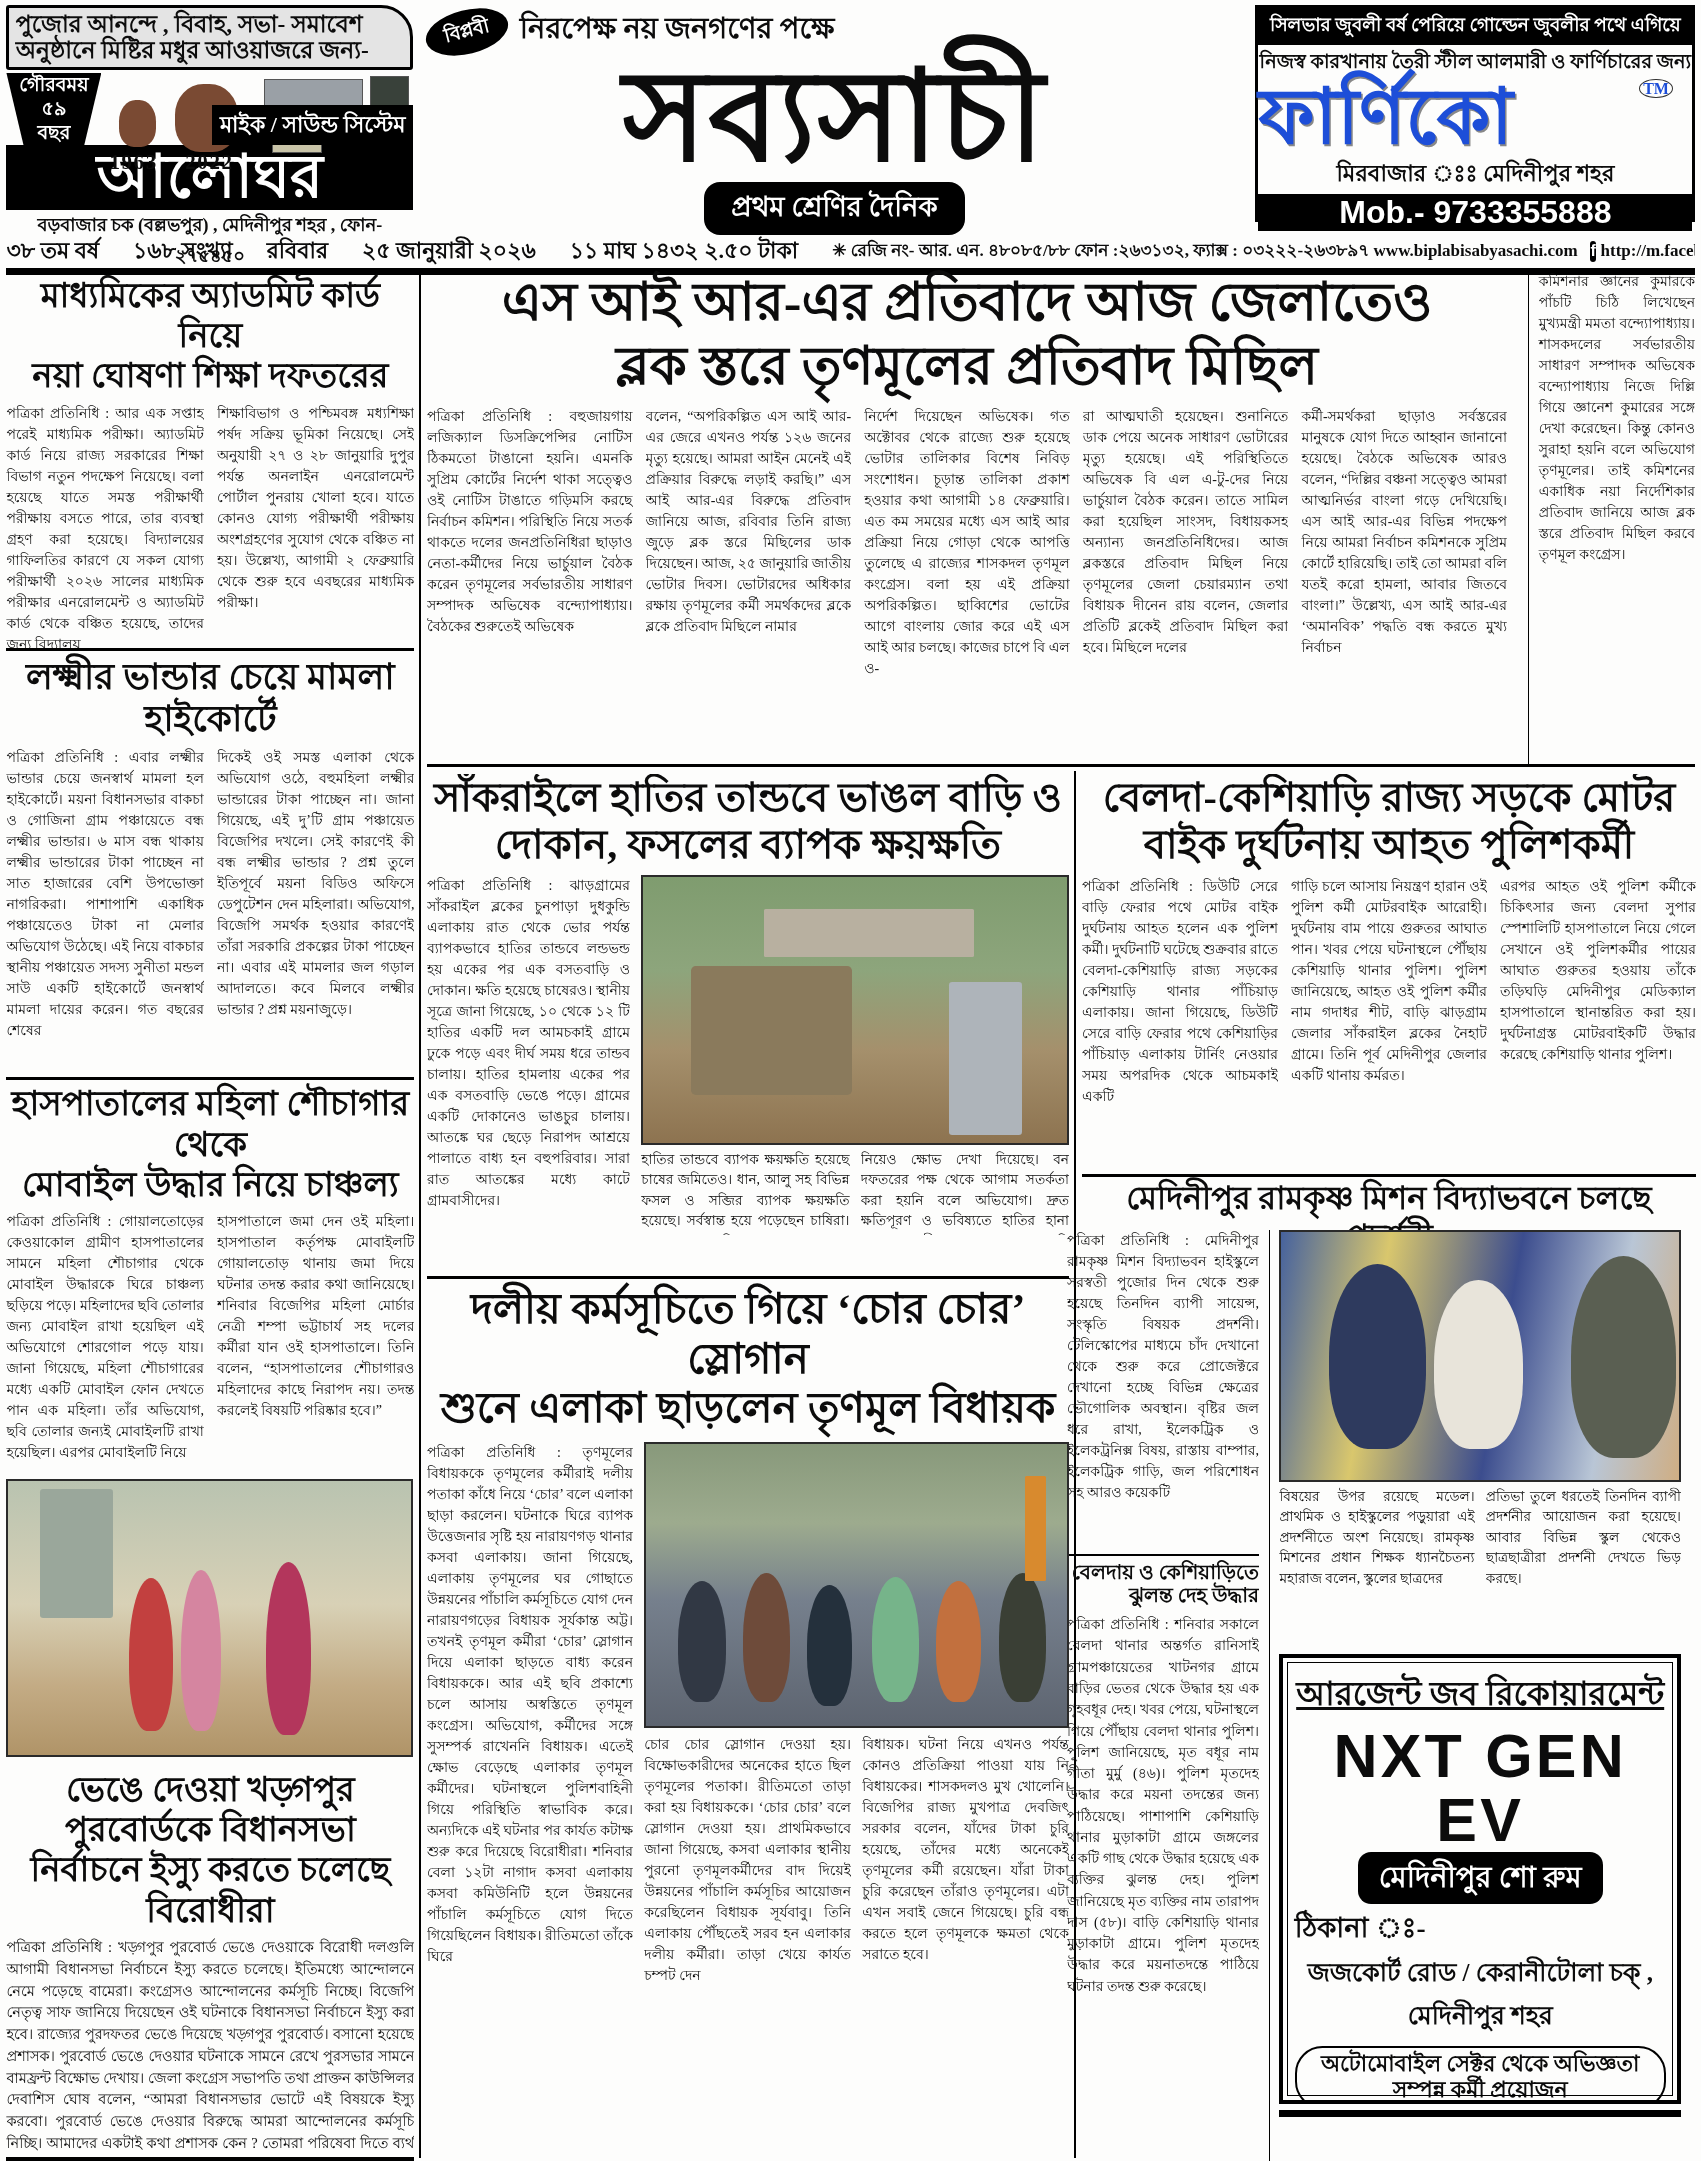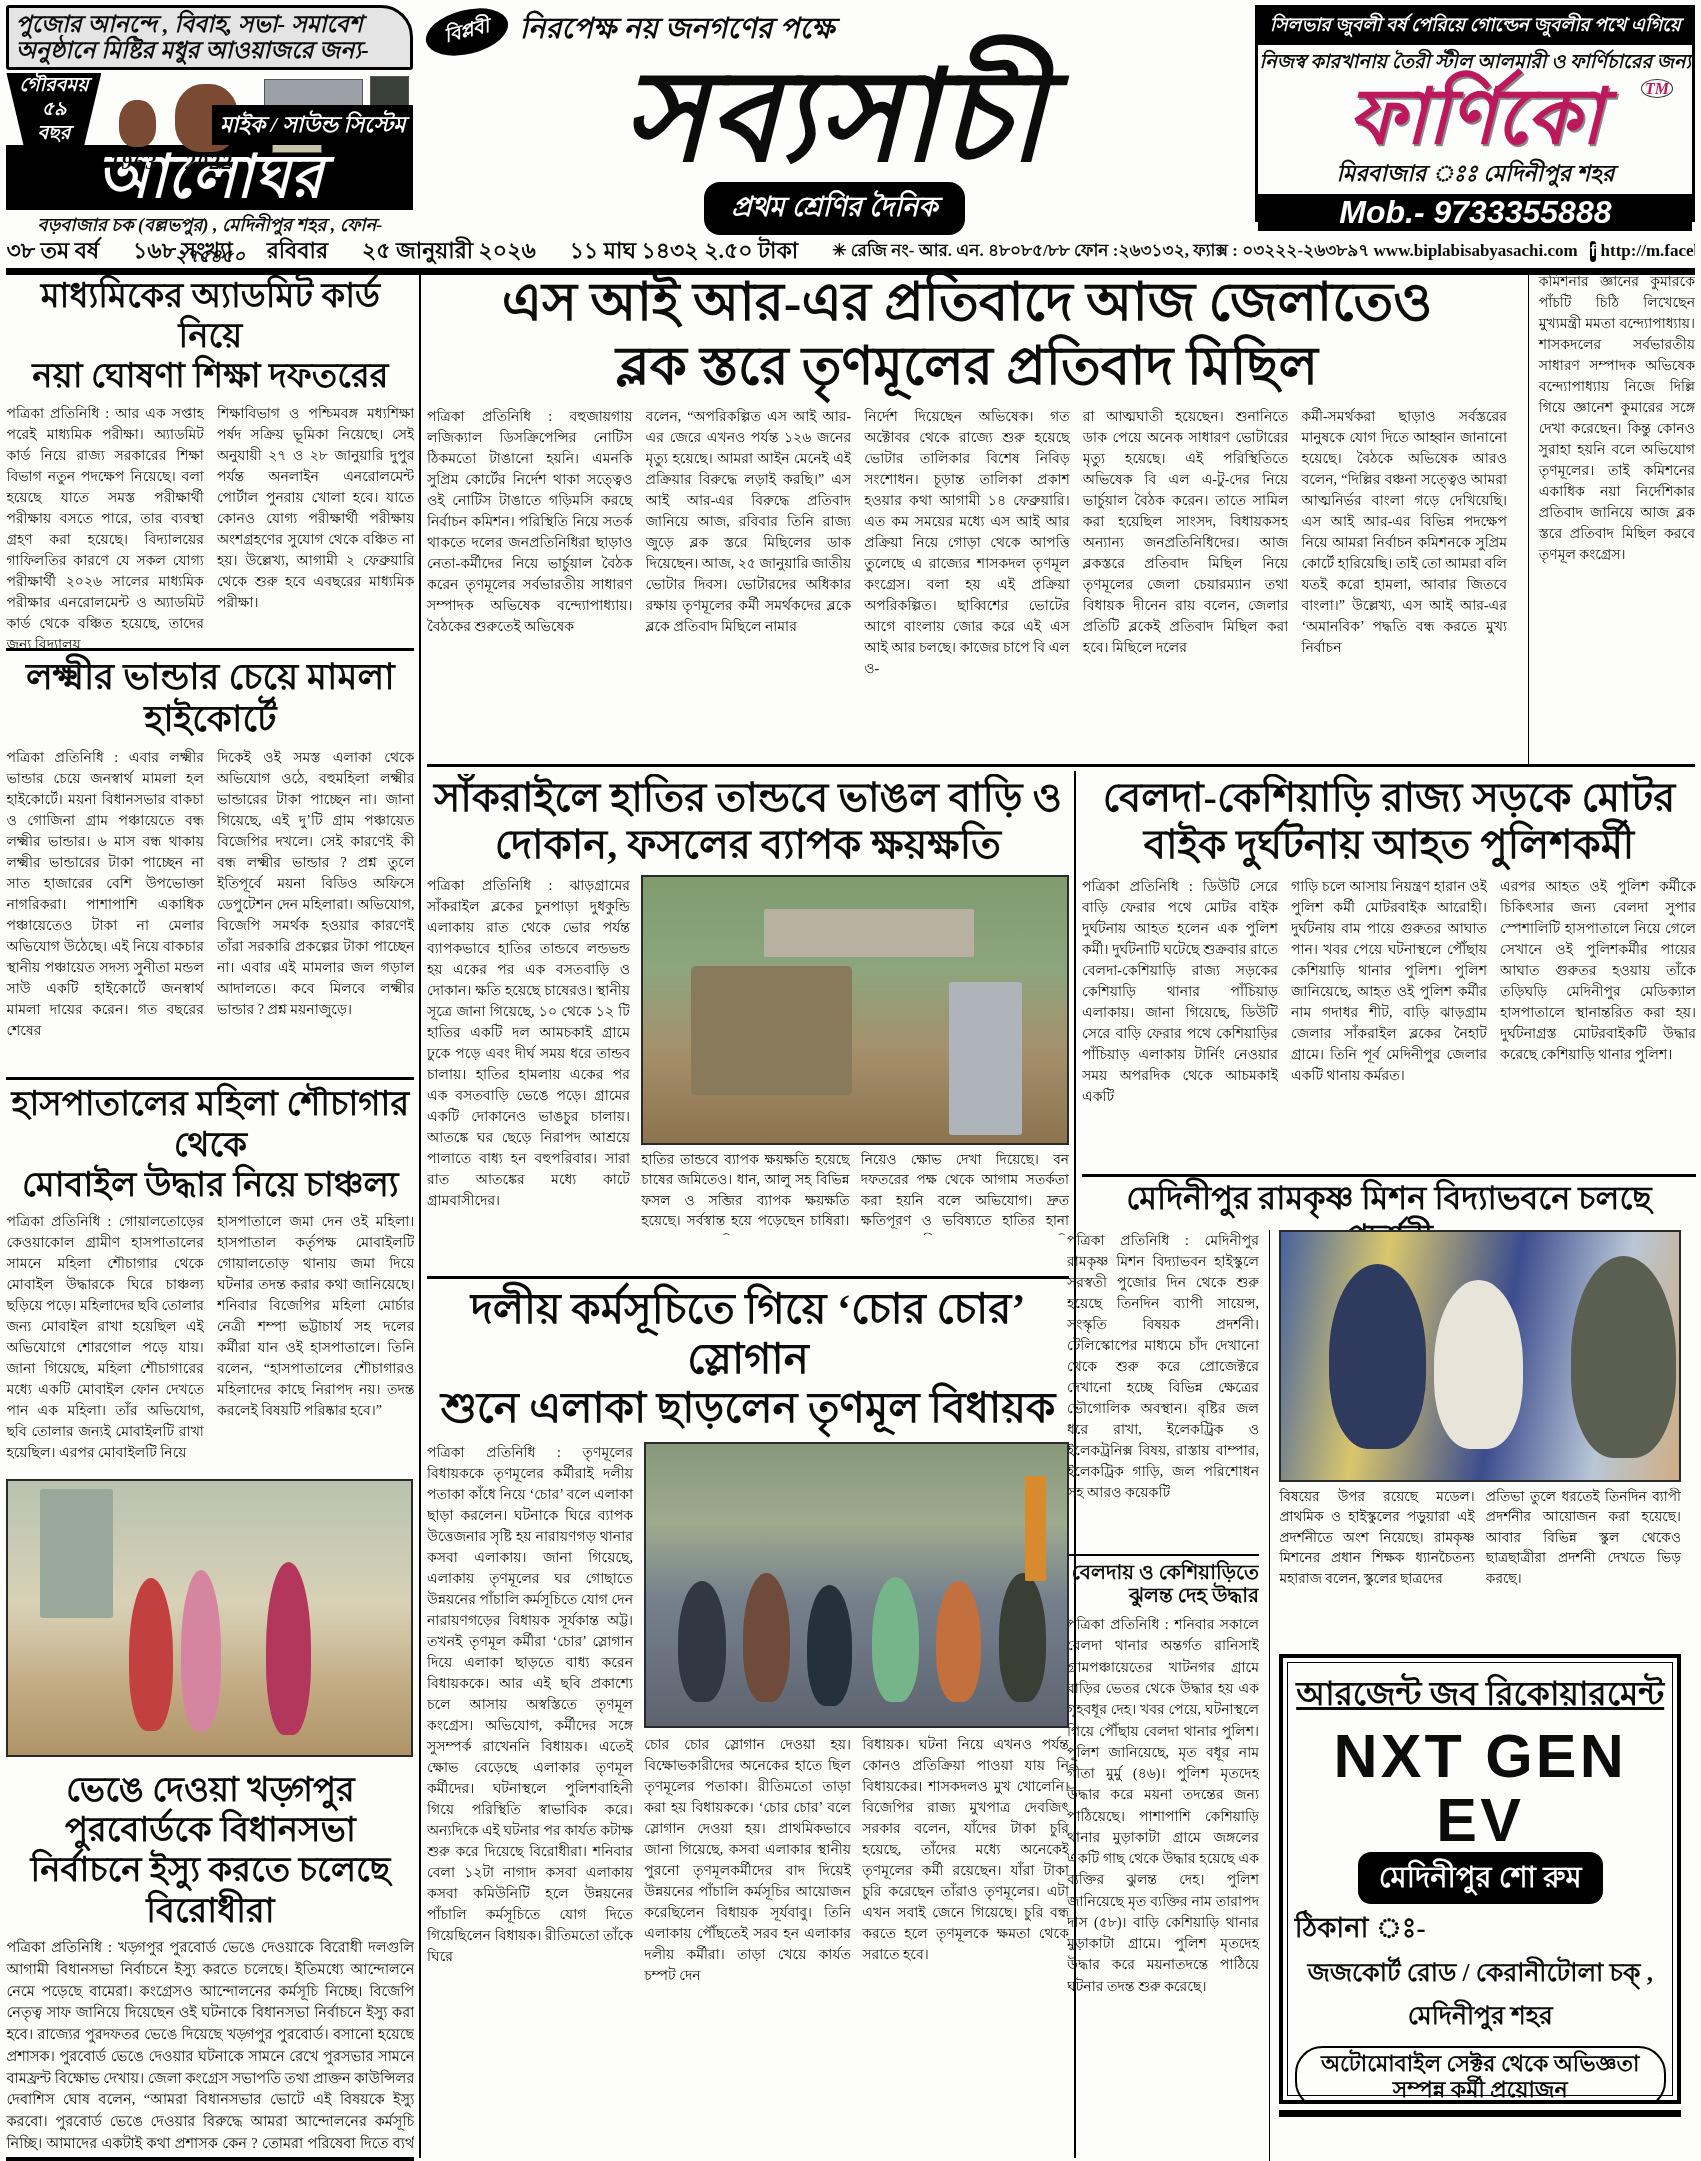--- a/index.html
+++ b/index.html
@@ -1,19 +1,19 @@
 <!DOCTYPE html>
 <html style="font-size:13px"><head>
 <meta charset="utf-8">
 <style>
   html,body{margin:0;padding:0;background:#e9e9e9;}
   .page{position:relative;width:1702px;height:2161px;background:#fdfdfc;margin:0 auto;
         font-family:"Liberation Serif",serif;color:#0c0c0c;overflow:hidden;}
   
-  .header{position:absolute;top:4.8px;left:6.4px;width:1689px;height:226px;display:flex;gap:6.4px;font-style:italic;}
+  .header{position:absolute;top:4.8px;left:6.4px;width:1689px;height:226px;display:flex;gap:6.4px;}
   .ad-aloghar{width:407px;height:100%;display:flex;flex-direction:column;}
   .al-banner{border:3.2px solid #000;background:#e4e4e4;font-weight:700;font-size:23.4px;line-height:1.12;
              padding:3.2px 6.4px;border-radius:3.2px 32px 3.2px 3.2px;}
   .al-mid{flex:1;display:flex;align-items:stretch;margin-top:3.2px;position:relative;}
   .al-badge{width:95px;background:#000;color:#fff;text-align:center;font-weight:700;font-size:19.3px;
             clip-path:polygon(0 0,100% 0,82% 100%,18% 100%);display:flex;flex-direction:column;justify-content:center;line-height:1.25;}
   .sumo{position:absolute;background:#7a4a33;border-radius:45% 45% 40% 40%;}
   .sumo.small{left:113px;top:27.4px;width:37px;height:47px;}
   .sumo.big{left:169px;top:11.3px;width:63px;height:68px;}
   .al-years{position:absolute;left:103px;top:77px;font-weight:700;font-size:21px;letter-spacing:1.6px;}
@@ -28,22 +28,22 @@
   .mh-badge{position:absolute;left:4.8px;top:4.8px;background:#000;color:#fff;border-radius:50%;
             width:84px;height:44px;display:flex;align-items:center;justify-content:center;
             font-size:19.3px;font-weight:700;transform:rotate(-14deg);}
   .mh-tagline{font-weight:700;font-size:29px;text-align:left;margin-left:100px;}
   .mh-title{font-weight:900;font-size:127px;line-height:1.0;letter-spacing:1.6px;}
   .mh-sub{display:inline-block;background:#000;color:#fff;border-radius:16px;font-weight:700;
           font-size:27.4px;padding:3.2px 27.4px;margin-top:1.6px;}
   .ad-furniko{width:434px;height:211px;border:3.2px solid #000;display:flex;flex-direction:column;}
   .fu-top{background:#000;color:#fff;font-weight:700;font-size:18.5px;text-align:center;padding:3.2px 1.6px;}
   .fu-line2{font-weight:700;font-size:19.3px;text-align:center;padding-top:1.6px;}
-  .fu-name{flex:1;text-align:center;font-weight:900;font-size:77px;line-height:1.0;
-           color:#be185d;text-shadow:1.6px 1.6px 0 #888;position:relative;}
+  .fu-name{flex:1;text-align:left;font-weight:900;font-size:77px;line-height:1.0;
+           color:#1d4ed8;text-shadow:1.6px 1.6px 0 #888;position:relative;}
   .fu-tm{position:absolute;top:0;right:19.3px;font-size:16px;font-weight:700;border:1.6px solid #333;border-radius:50%;padding:0.8px 3.2px;text-shadow:none;}
   .fu-loc{text-align:center;font-weight:700;font-size:22.6px;}
   .fu-mob{background:#000;color:#fff;text-align:center;font-weight:700;font-size:32px;font-family:"Liberation Sans",sans-serif;}
   
   .dateline{position:absolute;top:234px;left:6.4px;width:1689px;height:34px;border-bottom:7.3px solid #000;
             display:flex;align-items:center;white-space:nowrap;overflow:hidden;}
   .dl-big{font-weight:700;font-size:22px;margin-right:34px;}
   .dl-small{font-weight:700;font-size:17px;margin-right:8px;}
   .fb{display:inline-flex;align-items:center;justify-content:center;width:21px;height:21px;background:#000;
       color:#fff;font-family:"Liberation Sans",sans-serif;font-weight:700;font-size:16px;border-radius:3.2px;margin:0 4.8px;}

